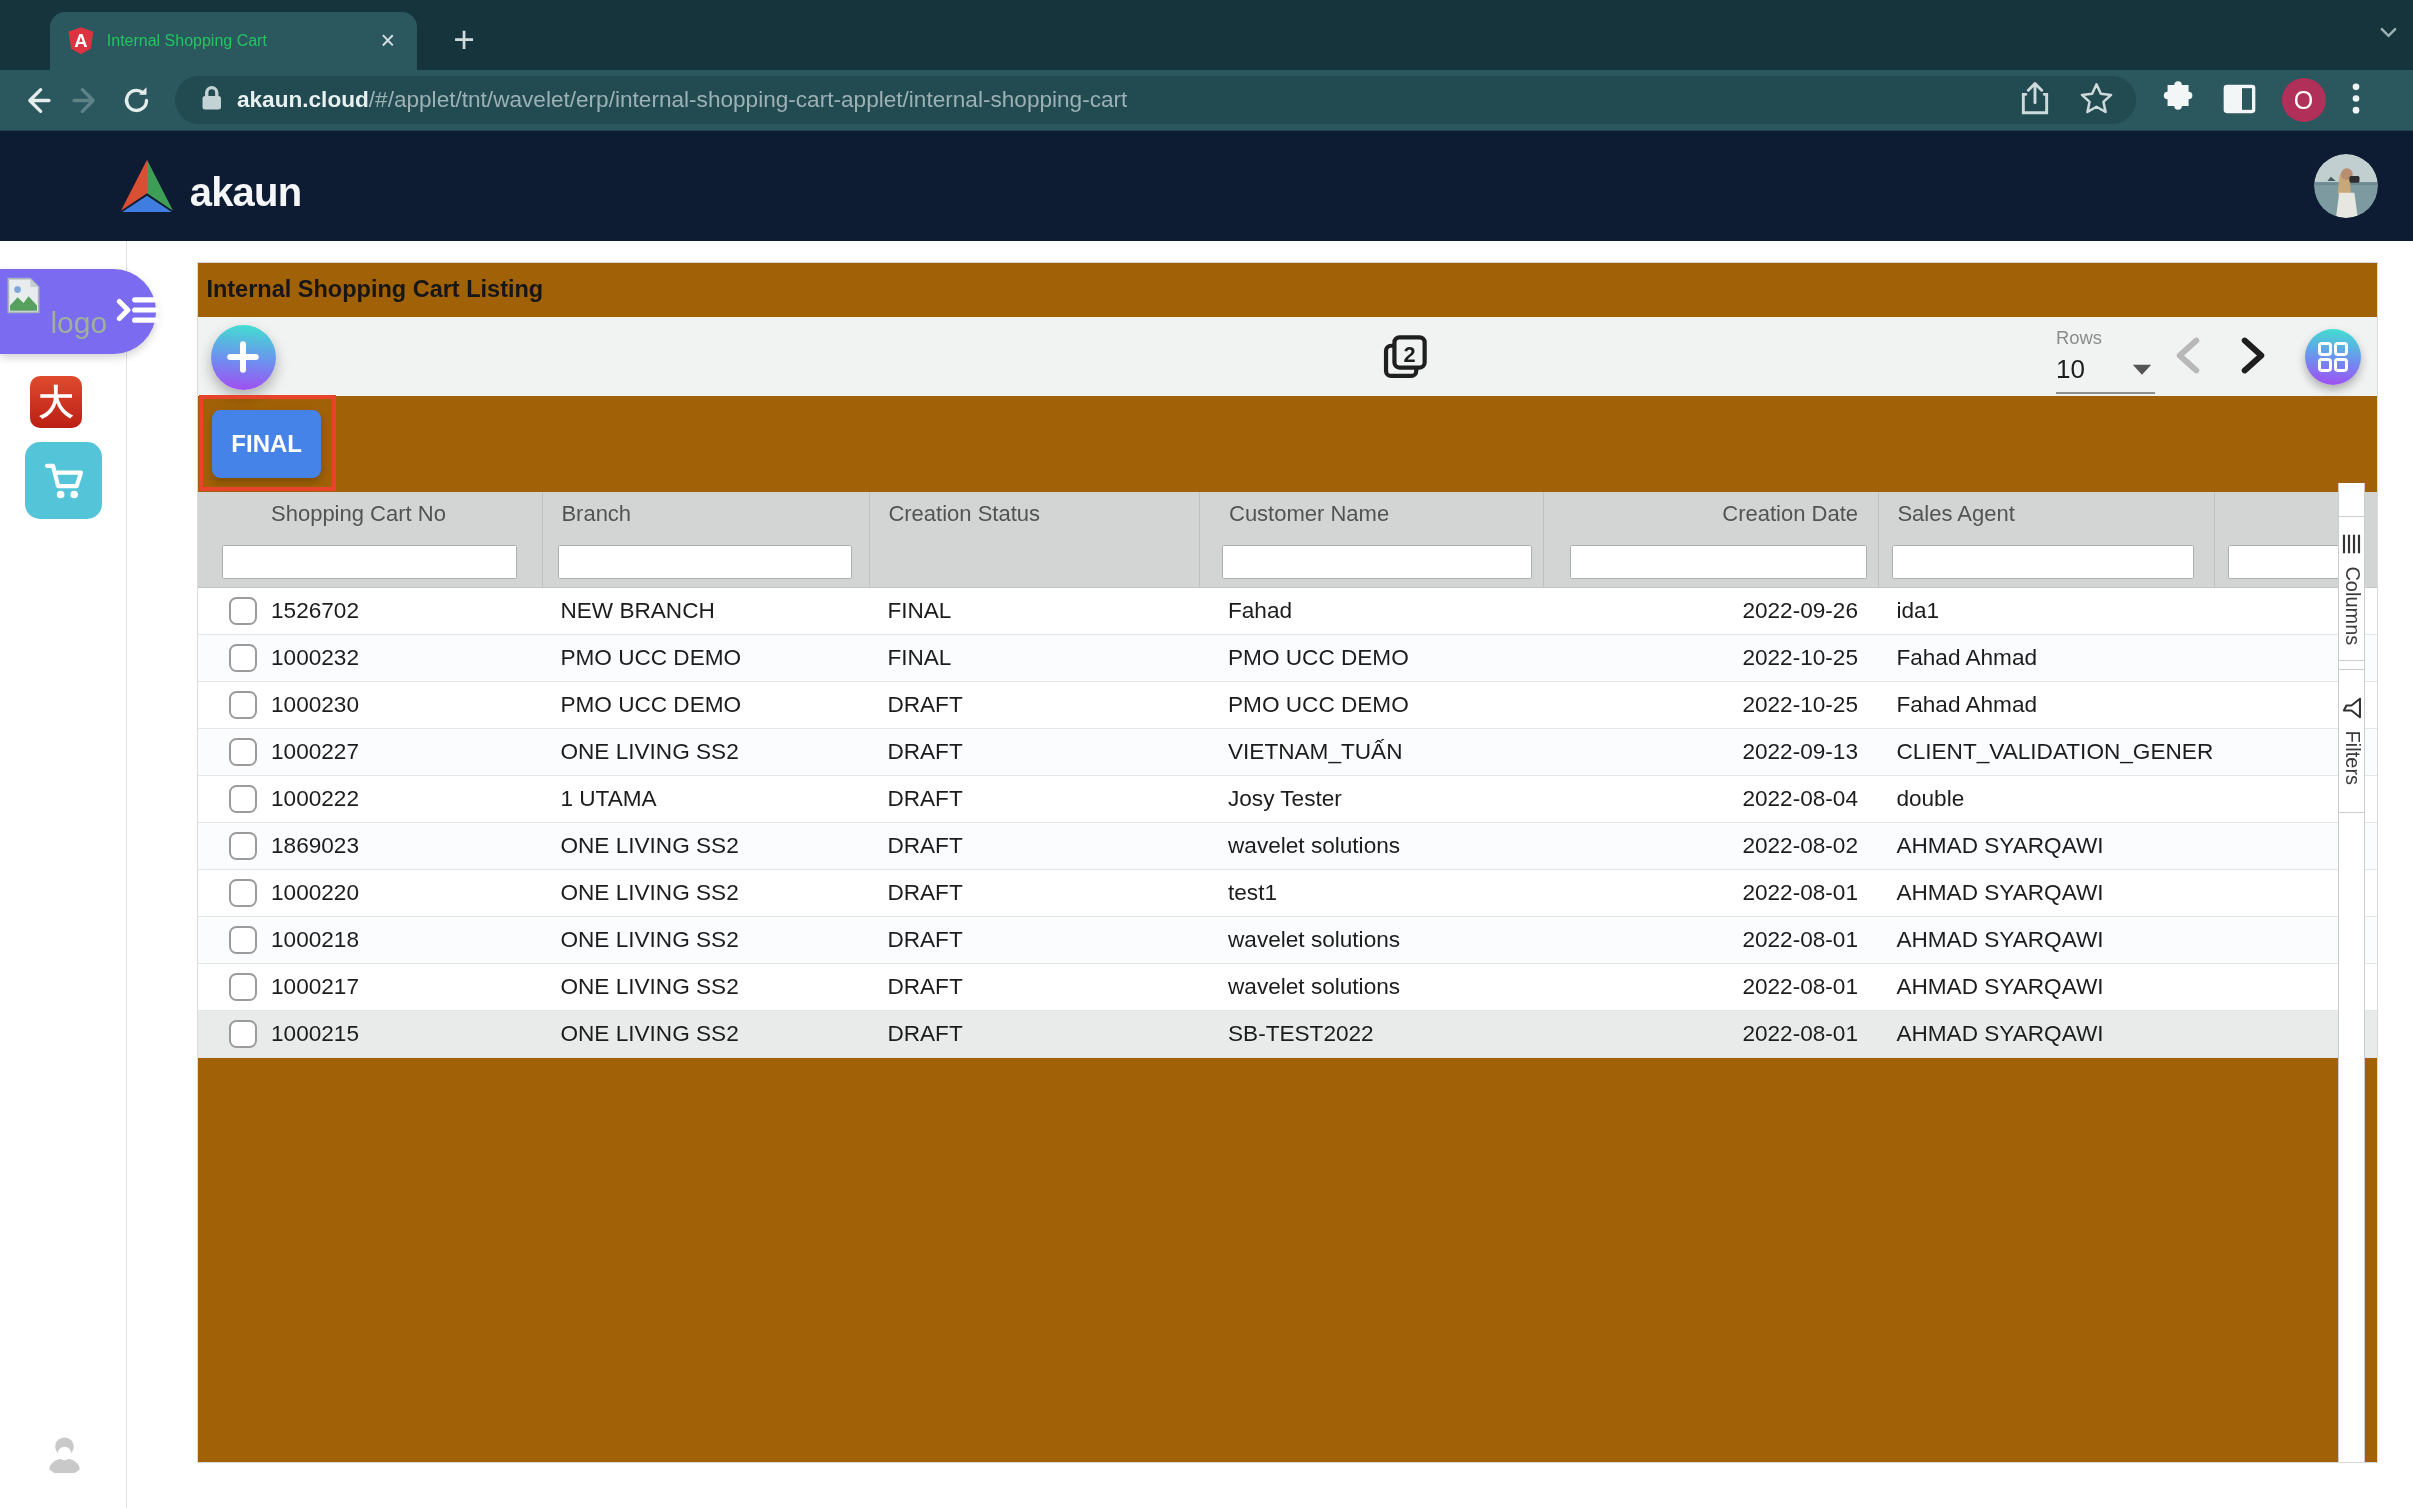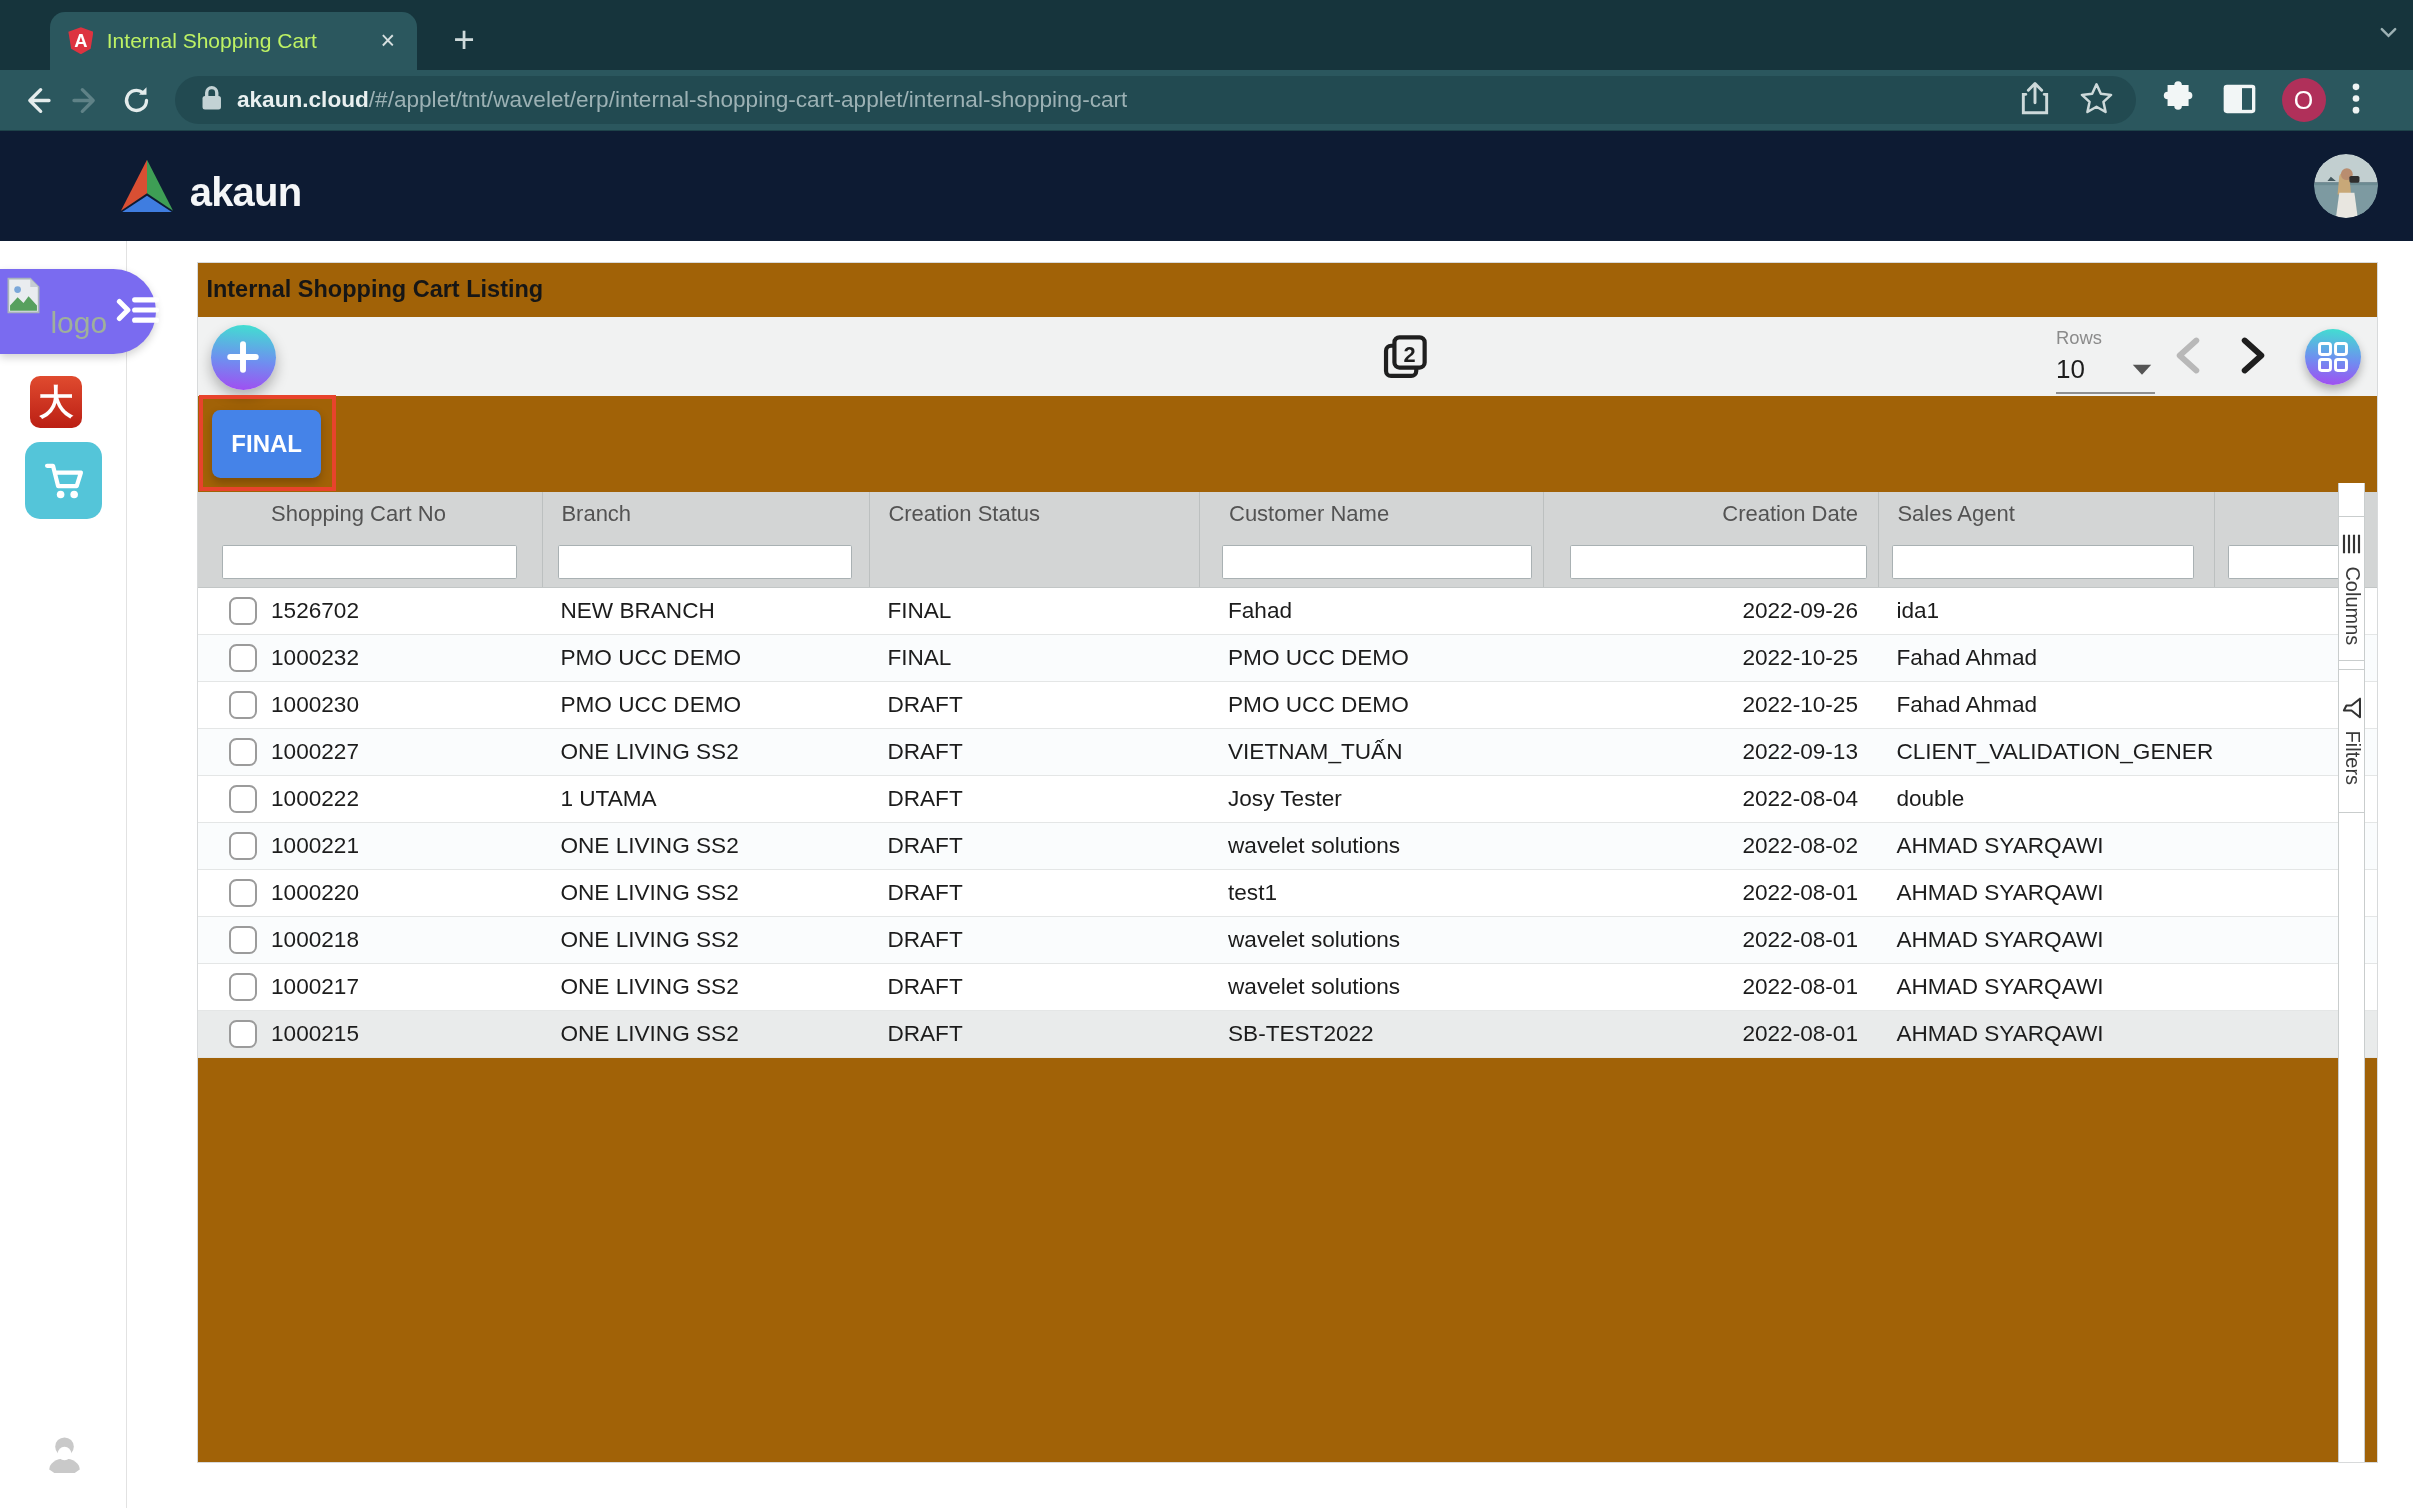--- a/index.html
+++ b/index.html
@@ -9,21 +9,21 @@
 
   
   .tabstrip { position:relative; height:70px; background:#16343c; }
   .tab { position:absolute; left:50px; top:11.7px; width:367px; height:58px;
          background:#2b575e; border-radius:15px 15px 0 0;
          display:flex; align-items:center; padding:0 18.4px; gap:13.4px; }
   .favicon { width:25px; height:27px; background:#dd3340;
              clip-path:polygon(50% 0,100% 17%,89% 80%,50% 100%,11% 80%,0 17%);
              display:flex; align-items:center; justify-content:center;
              color:#fff; font-size:18.4px; font-weight:bold; flex:0 0 auto; }
-  .tab-title { color:#bef264; font-size:21px; white-space:nowrap; overflow:hidden; flex:1; }
+  .tab-title { color:#22c55e; font-size:16px; white-space:nowrap; overflow:hidden; flex:1; }
   .tab-close { color:#d7e0e0; font-size:25px; line-height:1; padding:0 3.4px; }
   .newtab-btn { position:absolute; left:442px; top:18.4px; width:44px; height:44px;
                 color:#cfdadb; font-size:37px; display:flex; align-items:center; justify-content:center; }
   .strip-caret { position:absolute; right:11.7px; top:20px; color:#9db1b4; }
 
   .toolbar { position:relative; height:61px; background:#2b575e;
              display:flex; align-items:center; border-bottom:1.7px solid #1d4249; }
   .navbtn { width:50px; height:50px; display:flex; align-items:center; justify-content:center; flex:0 0 auto; }
   .navbtn svg { display:block; }
   .urlbar { position:relative; height:48px; background:#224a51; border-radius:25px;
@@ -416,21 +416,21 @@
             <div class="td">DRAFT</div>
             <div class="td c-cust">Josy Tester</div>
             <div class="td right">2022-08-04</div>
             <div class="td">double</div>
             <div class="td"></div>
           </div>
           <div class="trow">
             <div class="td">
                 <span class="cb"></span>
               </div>
-            <div class="td c-no">1000221</div>
+            <div class="td c-no">1869023</div>
             <div class="td">ONE LIVING SS2</div>
             <div class="td">DRAFT</div>
             <div class="td c-cust">wavelet solutions</div>
             <div class="td right">2022-08-02</div>
             <div class="td">AHMAD SYARQAWI</div>
             <div class="td"></div>
           </div>
           <div class="trow">
             <div class="td">
                 <span class="cb"></span>

